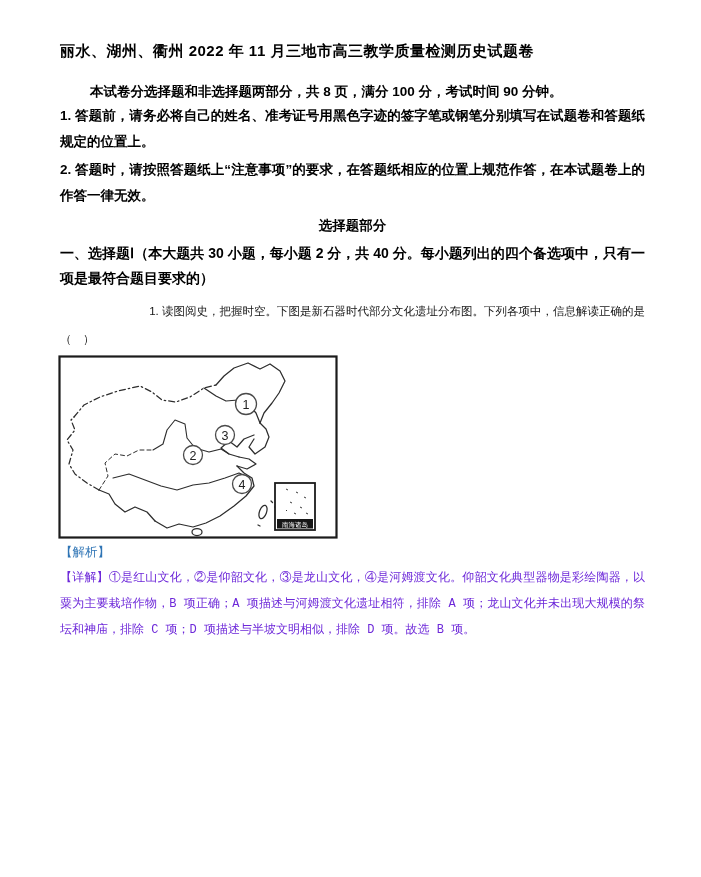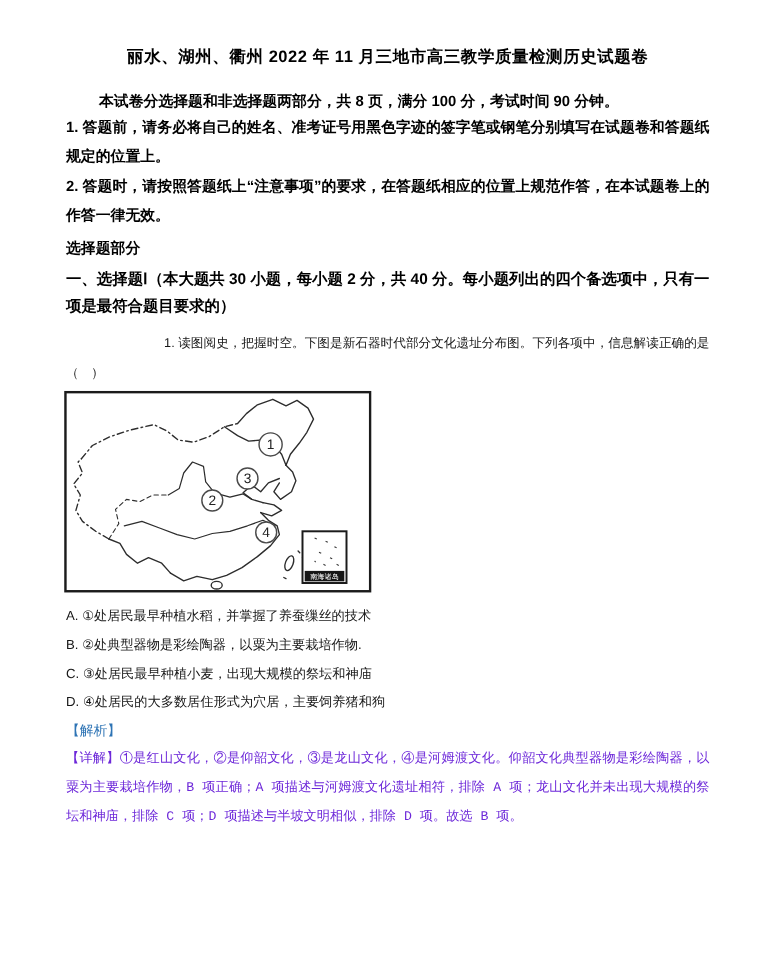--- a/index.html
+++ b/index.html
@@ -6,25 +6,25 @@
   .page {
     position:relative;
     width:701px; height:877px;
     background:#ffffff;
     box-sizing:border-box;
     padding:30px 56px 16px 60px;
     font-family:"Liberation Sans", sans-serif;
     color:#000;
     overflow:hidden;
   }
-  .doc-title   { font-size:15px; font-weight:bold; text-align:center; margin:12px 0 0; letter-spacing:0.5px; }
+  .doc-title   { font-size:15px; font-weight:bold; margin:12px 0 0; letter-spacing:0.5px; }
   .doc-subtitle{ font-size:13.5px; font-weight:bold; margin:22px 0 0 30px; }
   .notice-heading { font-size:13.5px; font-weight:bold; margin:14px 0 0; }
   .notice { font-size:13.5px; font-weight:bold; line-height:26px; margin:2px 0 0; text-align:justify; }
-  .section-heading { font-size:13.5px; font-weight:bold; margin:8px 0 0; }
+  .section-heading { font-size:13.5px; font-weight:bold; text-align:center; margin:8px 0 0; }
   .section-intro { font-size:14px; font-weight:bold; line-height:25px; margin:6px 0 0; text-align:justify; }
   .q-stem    { font-size:11.5px; font-weight:normal; color:#161616; margin:13px 0 0;text-align:right; }
   .q-bracket { font-size:11.5px; color:#161616; margin:13px 0 0; }
   .map-fig   { margin:8px 0 0 -2px; line-height:0; }
   .options   { margin:8px 0 0; }
   .option    { font-size:12px; color:#161616; line-height:26px; margin:0; }
   .answer-line   { font-size:12.5px; line-height:26px; margin:0; }
   .label-blue    { color:#2e74b5; }
   .detail        { font-size:12px; color:#6d28d9; line-height:26px; margin:0; text-align:justify;font-family:Liberation Mono, monospace; }
   .map-svg path, .map-svg ellipse, .map-svg circle { vector-effect:non-scaling-stroke; }
@@ -107,26 +107,20 @@
         <rect x="217" y="128" width="40" height="47" fill="#ffffff" stroke="#1b1b1b" stroke-width="1.8"></rect>
         <g stroke="#3a3a3a" stroke-width="1" fill="none">
           <path d="M228,134 230,135 M238,137 240,138 M246,142 248,143 M232,147 234,148 M242,152 244,153 M236,158 238,159 M228,155 229,156 M248,158 250,159"></path>
         </g>
         <rect x="219" y="164" width="36" height="9.5" fill="#161616"></rect>
         <text x="237" y="171.5" font-family="Liberation Sans, sans-serif" font-size="6.5" fill="#ffffff" text-anchor="middle">南海诸岛</text>
       </g>
     </svg>
   </div>
 
-  <div class="options">
-    <p class="option"><span>A.</span> <span>①处居民最早种植水稻，并掌握了养蚕缫丝的技术</span></p>
-    <p class="option"><span>B.</span> <span>②处典型器物是彩绘陶器，以粟为主要栽培作物.</span></p>
-    <p class="option"><span>C.</span> <span>③处居民最早种植小麦，出现大规模的祭坛和神庙</span></p>
-    <p class="option"><span>D.</span> <span>④处居民的大多数居住形式为穴居，主要饲养猪和狗</span></p>
-  </div>
 
 
   <p class="answer-line">
     <span class="label-blue">【解析】</span>
   </p>
 
   <p class="detail">
     <span>【详解】</span><span>①是红山文化，②是仰韶文化，③是龙山文化，④是河姆渡文化。仰韶文化典型器物是彩绘陶器，以粟为主要栽培作物，B 项正确；A 项描述与河姆渡文化遗址相符，排除 A 项；龙山文化并未出现大规模的祭坛和神庙，排除 C 项；D 项描述与半坡文明相似，排除 D 项。故选 B 项。</span>
   </p>
 

